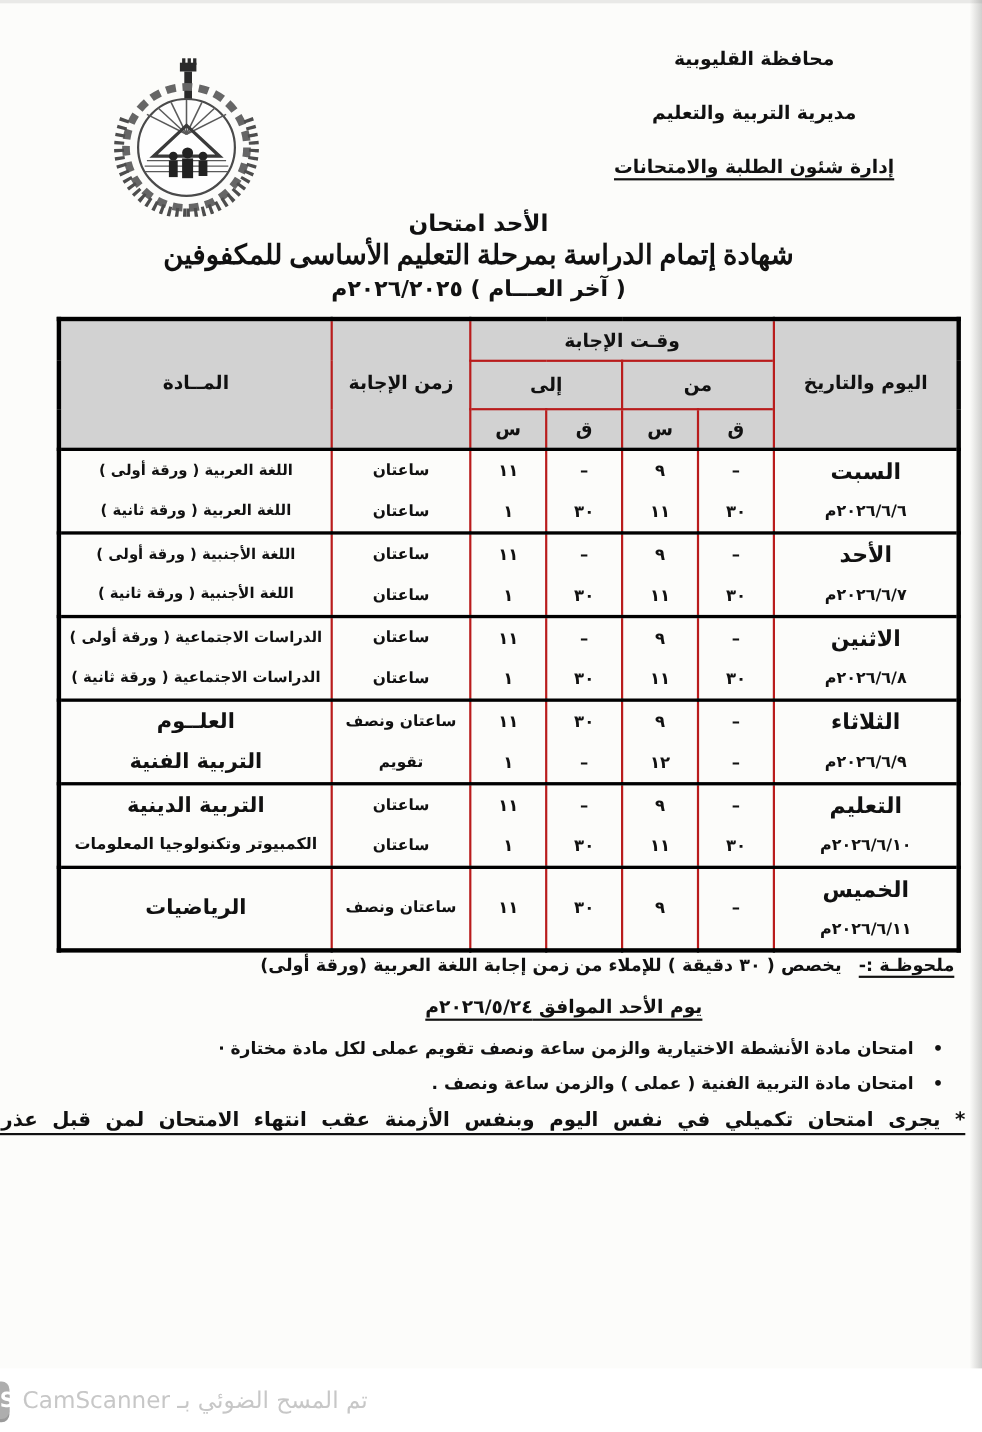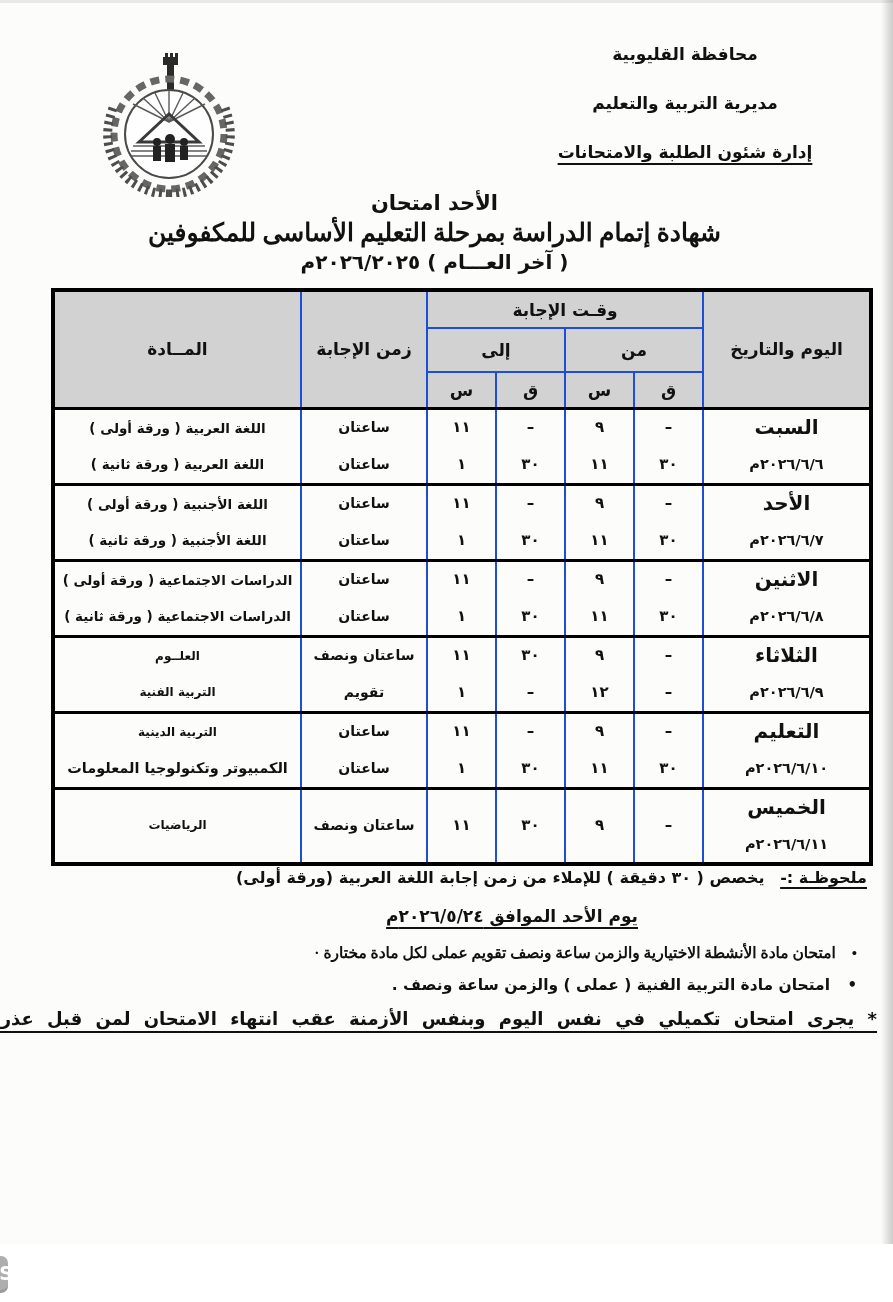--- a/index.html
+++ b/index.html
@@ -22,45 +22,45 @@
 
   
   .title-block{position:absolute;top:189px;left:0;width:100%;text-align:center;font-weight:bold;}
   .title-l1{font-size:21px;line-height:29px;}
   .title-l2{font-size:25px;line-height:29px;font-family:Liberation Serif, serif;}
   .title-l3{font-size:20px;line-height:30px;}
 
   
   table.exam{position:absolute;top:288px;right:20px;width:818px;border-collapse:collapse;
     table-layout:fixed;border:4px solid #000;font-weight:bold;}
-  table.exam th,table.exam td{border:2px solid #1d4ed8;padding:0;text-align:center;vertical-align:middle;}
+  table.exam th,table.exam td{border:2px solid #b91c1c;padding:0;text-align:center;vertical-align:middle;}
   table.exam thead th{background:#d2d2d2;font-size:17px;}
   table.exam thead tr.h1{height:38px;}
   table.exam thead tr.h2{height:44px;}
   table.exam thead tr.h3{height:36px;}
   table.exam thead{border-bottom:3px solid #000;}
   table.exam tbody tr{height:76px;border-top:3px solid #000;}
   td.c-day div,td.c-num div,td.c-dur div,td.c-sub div{line-height:37px;}
-  td .stack{display:flex;flex-direction:column;justify-content:center;height:72px;}
+  td .stack{display:flex;flex-direction:column;justify-content:space-between;height:72px;}
   .day-name{font-size:20px;}
   .day-date{font-size:14.5px;}
   .c-num{font-size:15px;}
   .c-dur{font-size:14px;}
   .c-sub{font-size:13.5px;}
   .c-sub div{white-space:nowrap;overflow:hidden;}
-  .sub-lg{font-size:12px;}
+  .sub-lg{font-size:19px;}
   .sub-md{font-size:14.5px;}
 
   
   .note-line{position:absolute;top:868px;right:26px;font-size:16px;font-weight:bold;white-space:nowrap;}
   .note-label{text-decoration:underline;text-underline-offset:4px;text-decoration-thickness:2px;margin-left:10px;}
   .note-date{position:absolute;top:906px;right:255px;font-size:17px;font-weight:bold;
     text-decoration:underline;text-underline-offset:5px;text-decoration-thickness:2px;white-space:nowrap;}
   .bullet-line{position:absolute;right:36px;font-size:15.5px;font-weight:bold;white-space:nowrap;}
-  .bl1{top:944px;font-family:Liberation Serif, serif;} .bl2{top:976px;}
+  .bl1{top:944px;} .bl2{top:976px;}
   .bullet{margin-left:12px;font-size:15px;}
   .footnote{position:absolute;top:1008px;right:16px;font-size:18px;font-weight:bold;white-space:nowrap;
     word-spacing:7px;text-decoration:underline;text-underline-offset:6px;text-decoration-thickness:2px;}
 
   
   .footer{position:absolute;bottom:0;left:0;width:100%;height:58px;background:#ffffff;
     display:flex;flex-direction:row-reverse;justify-content:flex-end;align-items:center;gap:12px;
     padding-right:0;direction:ltr;}
   .cs-badge{width:18px;height:34px;margin-left:14px;background:#aeaeae;border-radius:7px;
     display:flex;align-items:center;justify-content:center;box-shadow:0 3px 0 #9a9a9a;}
@@ -411,18 +411,19 @@
   <div class="bullet-line bl2">
     <span class="bullet">•</span>
     <span>امتحان مادة التربية الفنية ( عملى ) والزمن ساعة ونصف .</span>
   </div>
   <div class="footnote">* يجرى امتحان تكميلي في نفس اليوم وبنفس الأزمنة عقب انتهاء الامتحان لمن قبل عذرهم ·</div>
 
   <div class="edge-right"></div>
   <div class="edge-top"></div>
 
   <div class="footer">
+    <div class="cs-text">تم المسح الضوئي بـ CamScanner</div>
     <div class="cs-badge">
       <span>CS</span>
     </div>
   </div>
 
 </div>
 
 </body></html>

